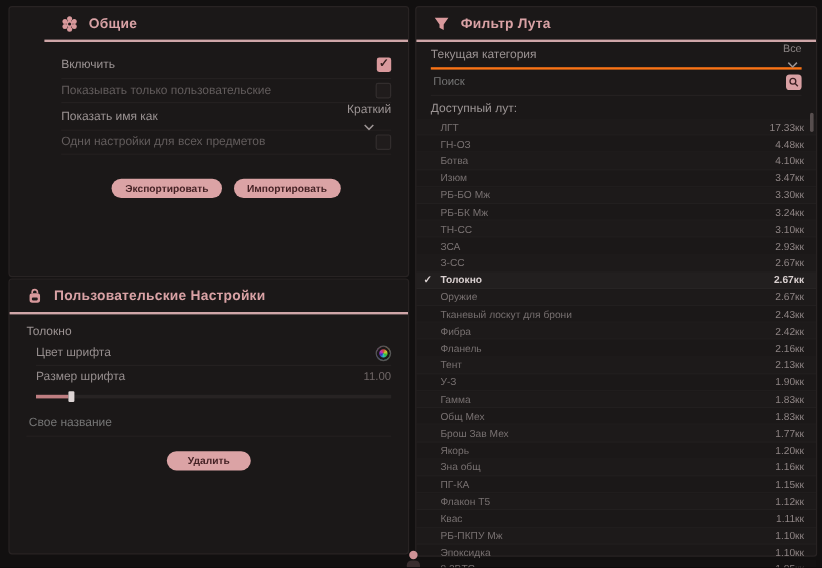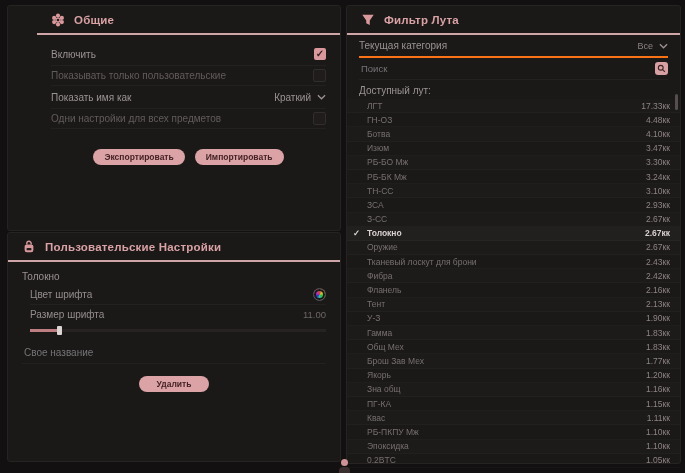--- a/index.html
+++ b/index.html
@@ -12,21 +12,21 @@
   .hdr{display:flex;align-items:center;gap:9px;padding:7px 14px 6px;border-bottom:2px solid #cfa6a8;}
   .hdr .title{color:#d9a2a5;font-size:11.5px;font-weight:bold;letter-spacing:.2px;}
   .icon{display:inline-flex;width:14px;height:14px;}
   .srow{display:flex;align-items:center;justify-content:space-between;margin:0 14px;
         border-bottom:1px solid #242020;font-size:10px;color:#9b9393;}
   .srow.dim{color:#625c5c;}
   .h22{height:22px}.h20{height:20px}.h19{height:19px}
   .cb{width:12px;height:12px;border-radius:2px;display:flex;align-items:center;justify-content:center;}
   .cb.on{background:#d9999c;color:#38201f;font-size:10px;font-weight:bold;line-height:1;}
   .cb.off{width:11px;height:11px;background:#201c1c;border:1px solid #322d2d;}
-  .dd{display:flex;align-items:center;gap:6px;color:#9b9393;}
+  .dd{display:flex;align-items:center;gap:6px;color:#9b9393;flex-direction:column;}
   .chev{width:9px;height:6px;color:#9b9393;}
   .btnrow{display:flex;justify-content:center;gap:10px;margin-top:20px;}
   .pbtn{background:#dba3a5;color:#452225;border:none;border-radius:8px;height:16px;
         font-size:8.5px;font-weight:bold;padding:0 11px;font-family:"Liberation Sans",sans-serif;
         display:flex;align-items:center;cursor:pointer;}
   
   .cbody{margin:0 14px;}
   .item-label{color:#9b9292;font-size:10px;margin:9px 0 2px;}
   .subrow{display:flex;align-items:center;justify-content:space-between;margin-left:8px;
           border-bottom:1px solid #242020;font-size:10px;color:#958d8d;}
@@ -353,20 +353,27 @@
   </div>
 
   <div class="loot-row">
     <span class="nm">
             <span class="check"></span>
             <span class="rowname">ПГ-КА</span>
           </span>
     <span class="val">1.15кк</span>
   </div>
 
+  <div class="loot-row">
+    <span class="nm">
+            <span class="check"></span>
+            <span class="rowname">Флакон Т5</span>
+          </span>
+    <span class="val">1.12кк</span>
+  </div>
 
   <div class="loot-row">
     <span class="nm">
             <span class="check"></span>
             <span class="rowname">Квас</span>
           </span>
     <span class="val">1.11кк</span>
   </div>
 
   <div class="loot-row">

